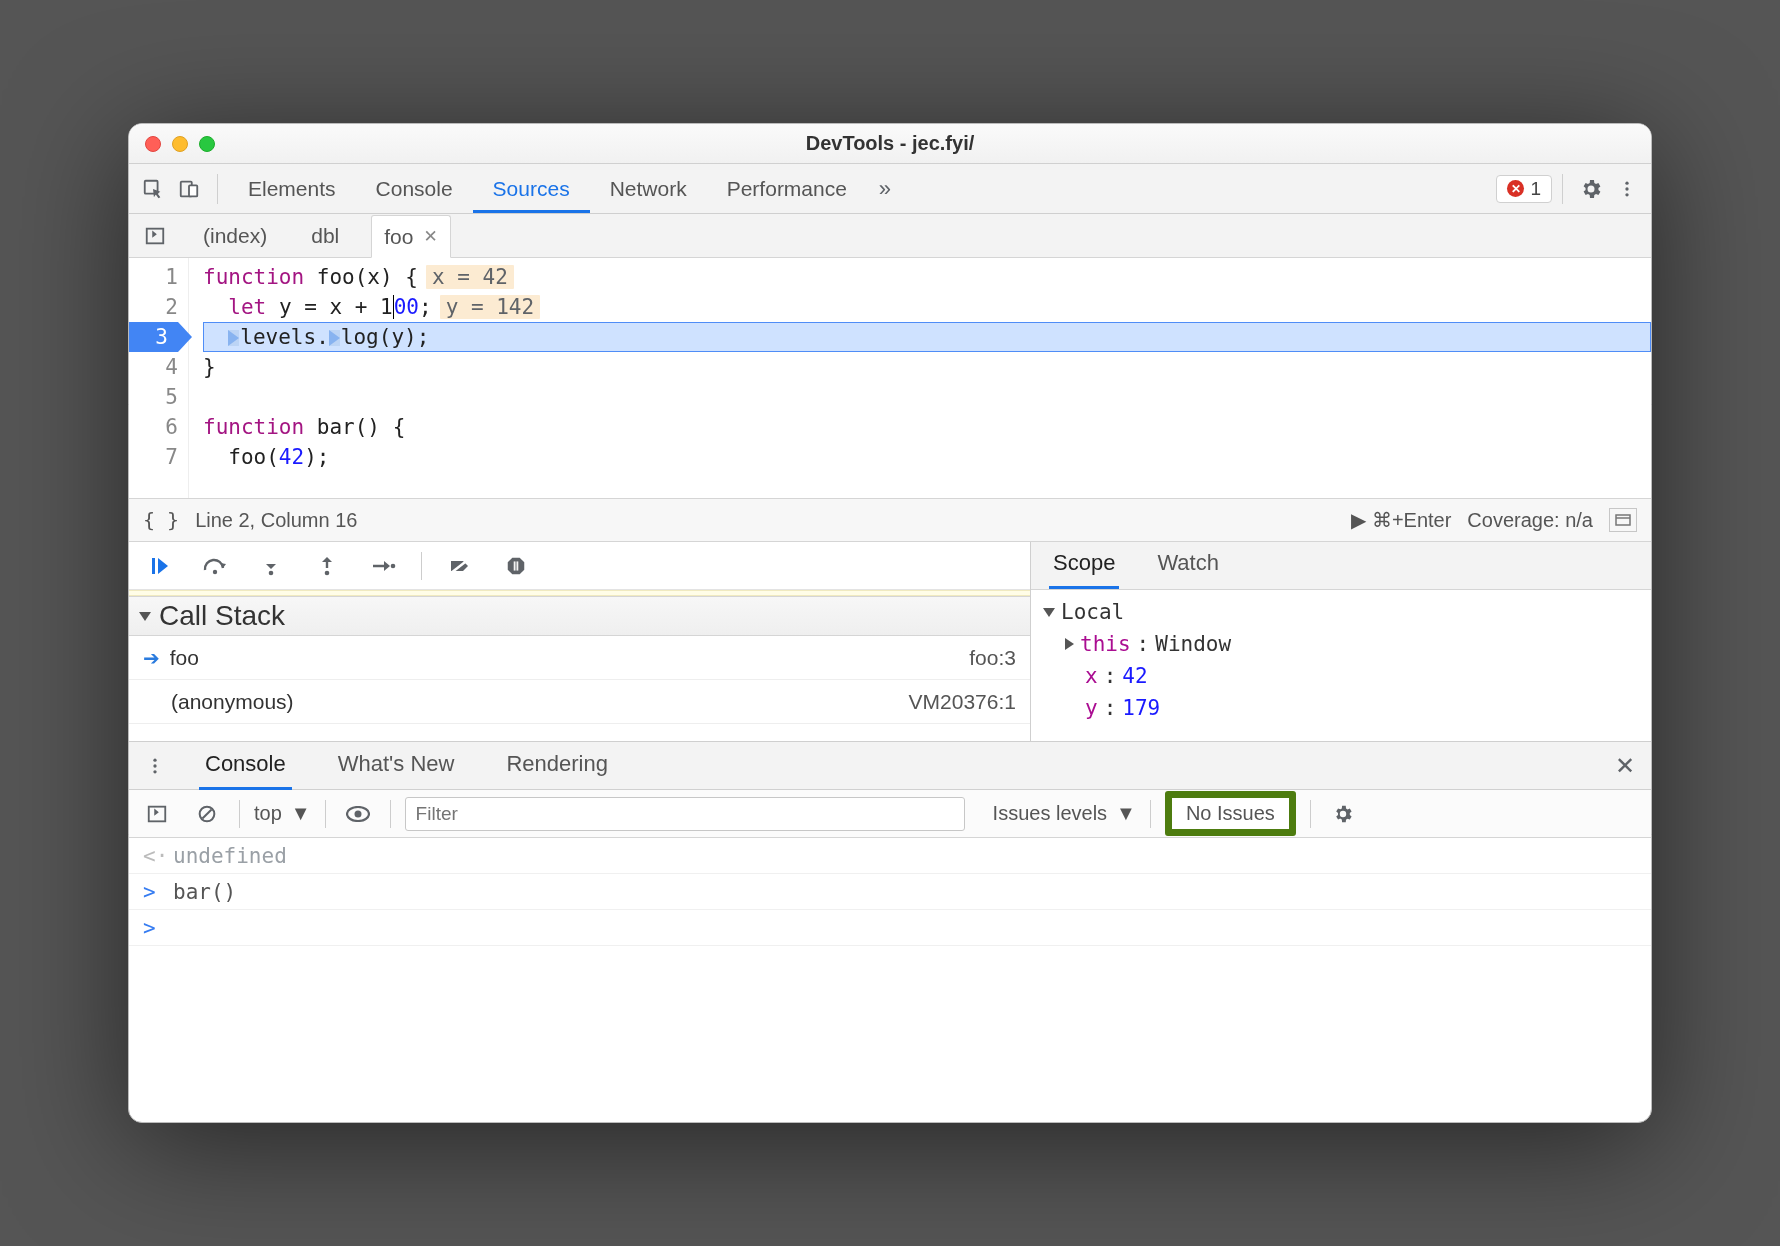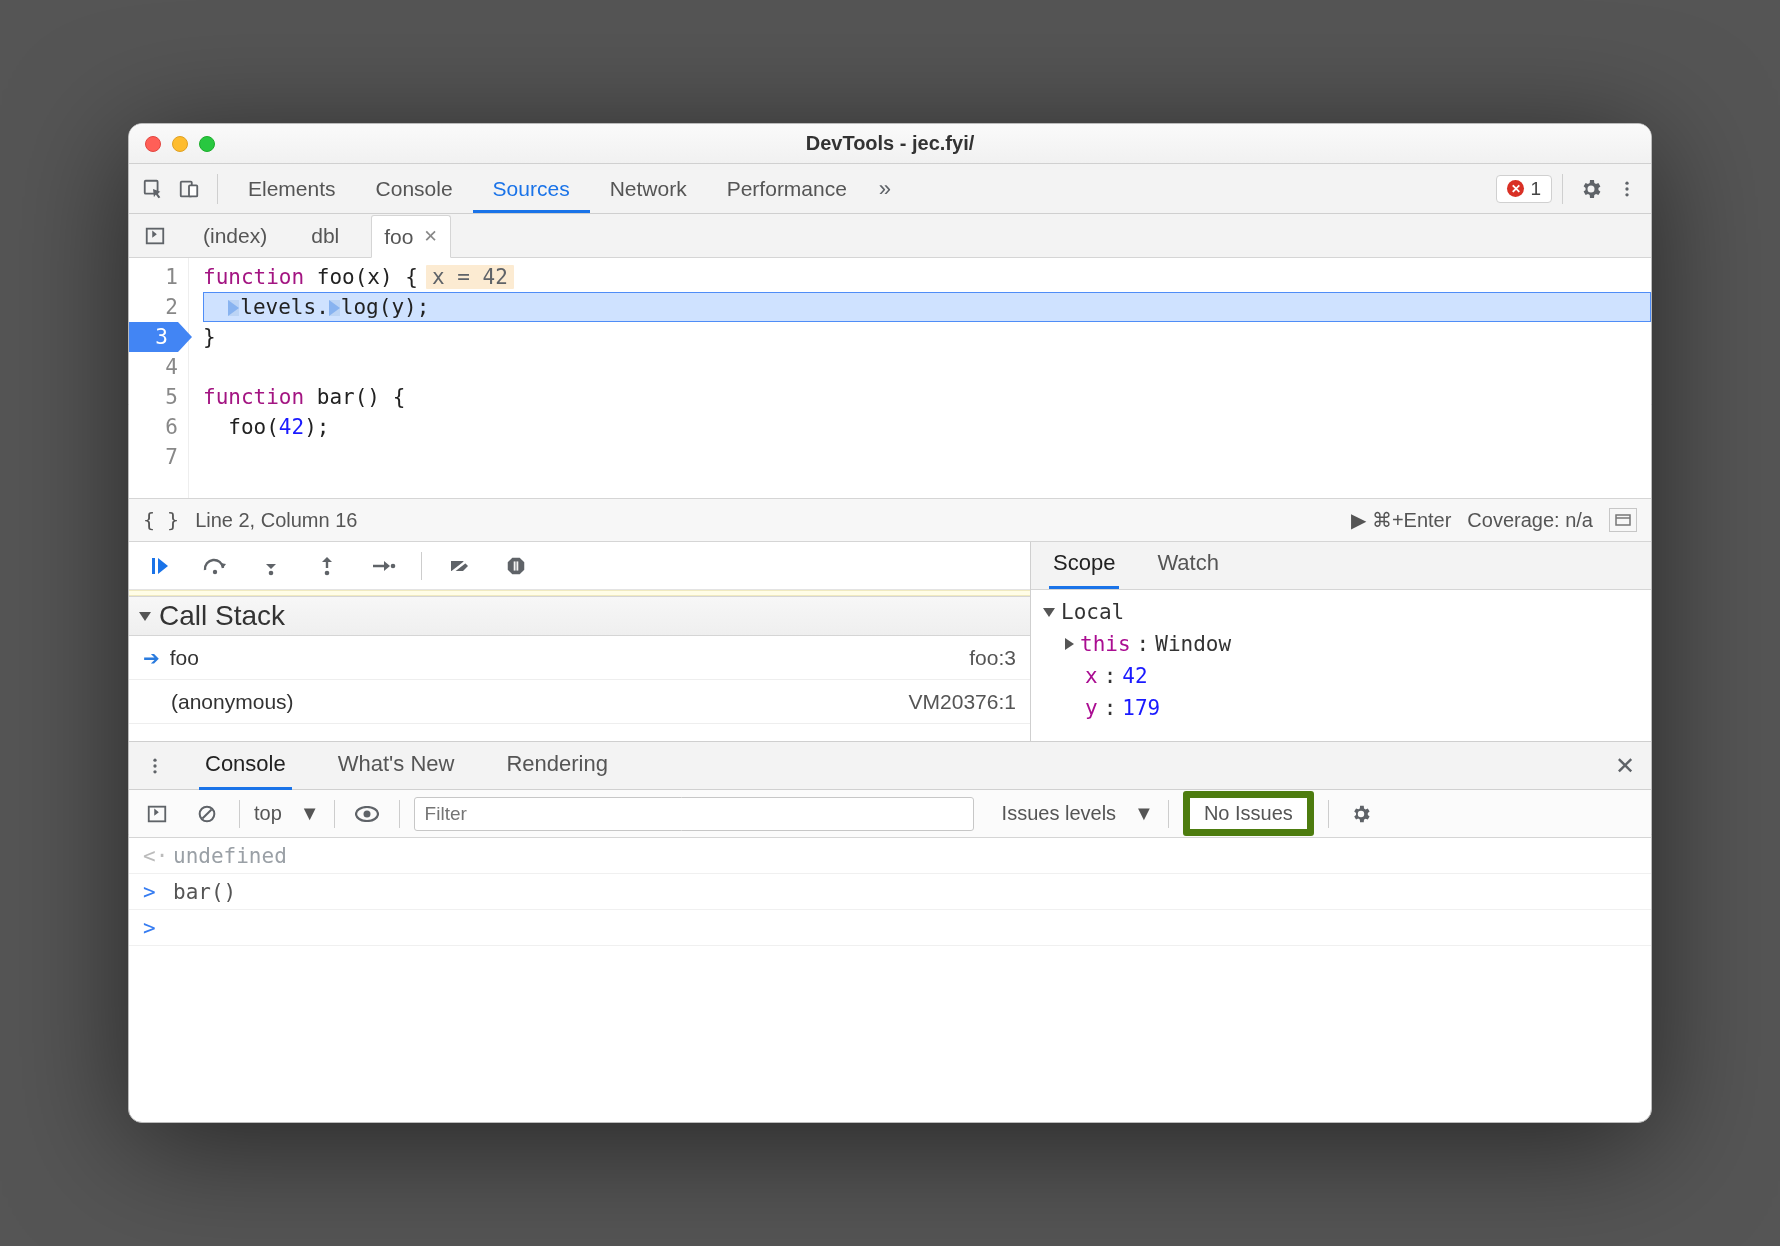--- a/index.html
+++ b/index.html
@@ -110,21 +110,21 @@
   .scope-body{ padding:6px 12px; font-family: Menlo, Consolas, monospace; font-size:21px; color:#333; line-height:32px; overflow:hidden;}
   .prop-name{color:#aa0d91;} .prop-val{color:#1a1aff;} .obj-val{color:#333;}
   .scope-line{ display:flex; align-items:center; gap:6px;}
   
   .drawer-tabs{ height:48px; background:#f3f3f3; border-bottom:1px solid #d0d0d0; display:flex; align-items:center; padding:0 8px; font-size:22px; color:#555; gap:26px;}
   .drawer-tabs .dtab{ padding:10px 6px;}
   .drawer-tabs .dtab.active{ color:#222; border-bottom:3px solid #1a73e8;}
   .drawer-tabs .spacer{flex:1;}
   
   .console-toolbar{ height:48px; border-bottom:1px solid #d5d5d5; display:flex; align-items:center; padding:0 10px; gap:14px; font-size:20px; color:#555; background:#fbfbfb;}
-  .console-toolbar .sel{ display:flex; align-items:flex-end; gap:18px;}
+  .console-toolbar .sel{ display:flex; align-items:flex-end; gap:9px;}
   .console-toolbar input.filter{ flex:0 0 560px; height:34px; border:1px solid #c7c7c7; border-radius:3px; padding:0 10px; font-size:19px; background:#fff;}
   .console-toolbar .issues-btn{ border:7px solid #4d7c0f; border-radius:3px; padding:4px 14px; background:#fff;}
   .console-toolbar .sepv{width:1px;height:28px;background:#cdcdcd;}
   
   .console-body{ flex:1; font-family: Menlo, Consolas, monospace; font-size:21px; color:#555; }
   .console-body .crow{ display:flex; align-items:center; height:36px; padding:0 14px; gap:12px; border-bottom:1px solid #f0f0f0;}
   .console-body .crow .pch{ width:18px; color:#aaa;}
   .console-body .crow.in .pch{ color:#367cf1;}
   .console-body .crow.out .pch{ color:#bbb;}
   svg{display:block;}
@@ -212,20 +212,21 @@
           <div class="gline">1</div>
           <div class="gline">2</div>
           <div class="gline bp">3</div>
           <div class="gline">4</div>
           <div class="gline">5</div>
           <div class="gline">6</div>
           <div class="gline">7</div>
         </div>
     <div class="codelines" id="codelines">
           <div class="cline"><span class="kw">function </span><span class="fn">foo(x) {</span><span class="hint">x = 42</span></div>
+          <div class="cline"><span>  </span><span class="kw">let</span><span class="fn"> y = x + 1</span><span class="cursor-seg"></span><span class="num">00</span><span class="fn">;</span><span class="hint">y = 142</span></div>
           <div class="cline execline"><span>  </span><span class="marker"></span><span class="fn">levels.</span><span class="marker"></span><span class="fn">log(y);</span></div>
           <div class="cline"><span class="fn">}</span></div>
           <div class="cline"><span></span></div>
           <div class="cline"><span class="kw">function </span><span class="fn">bar() {</span></div>
           <div class="cline"><span class="fn">  foo(</span><span class="num">42</span><span class="fn">);</span></div>
         </div>
   </div>
 
   <div class="statusline">
     <span style="font-family:Menlo,monospace;">{ }</span>

